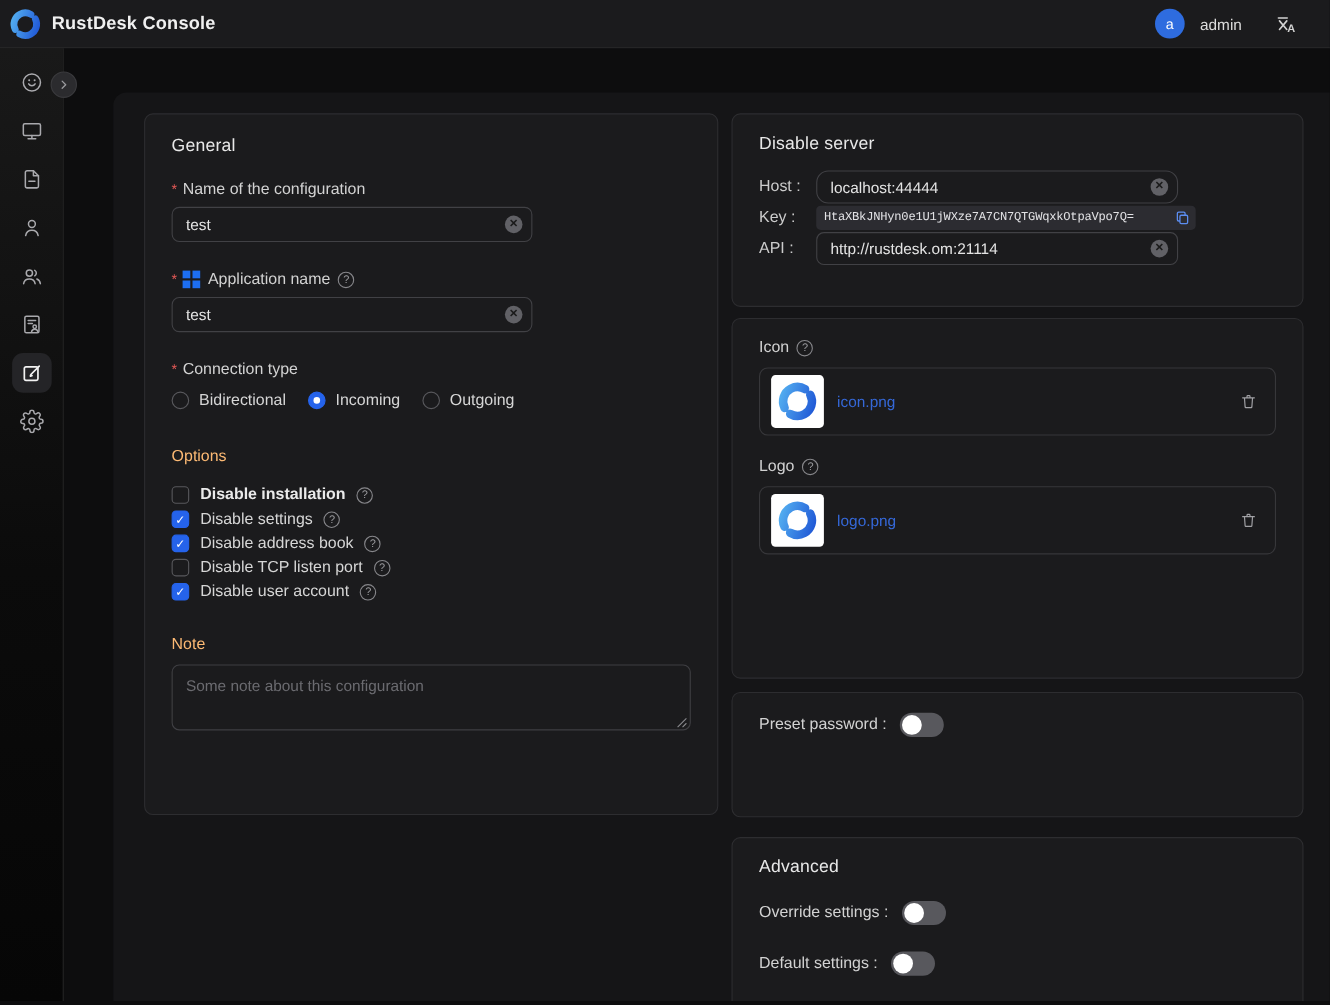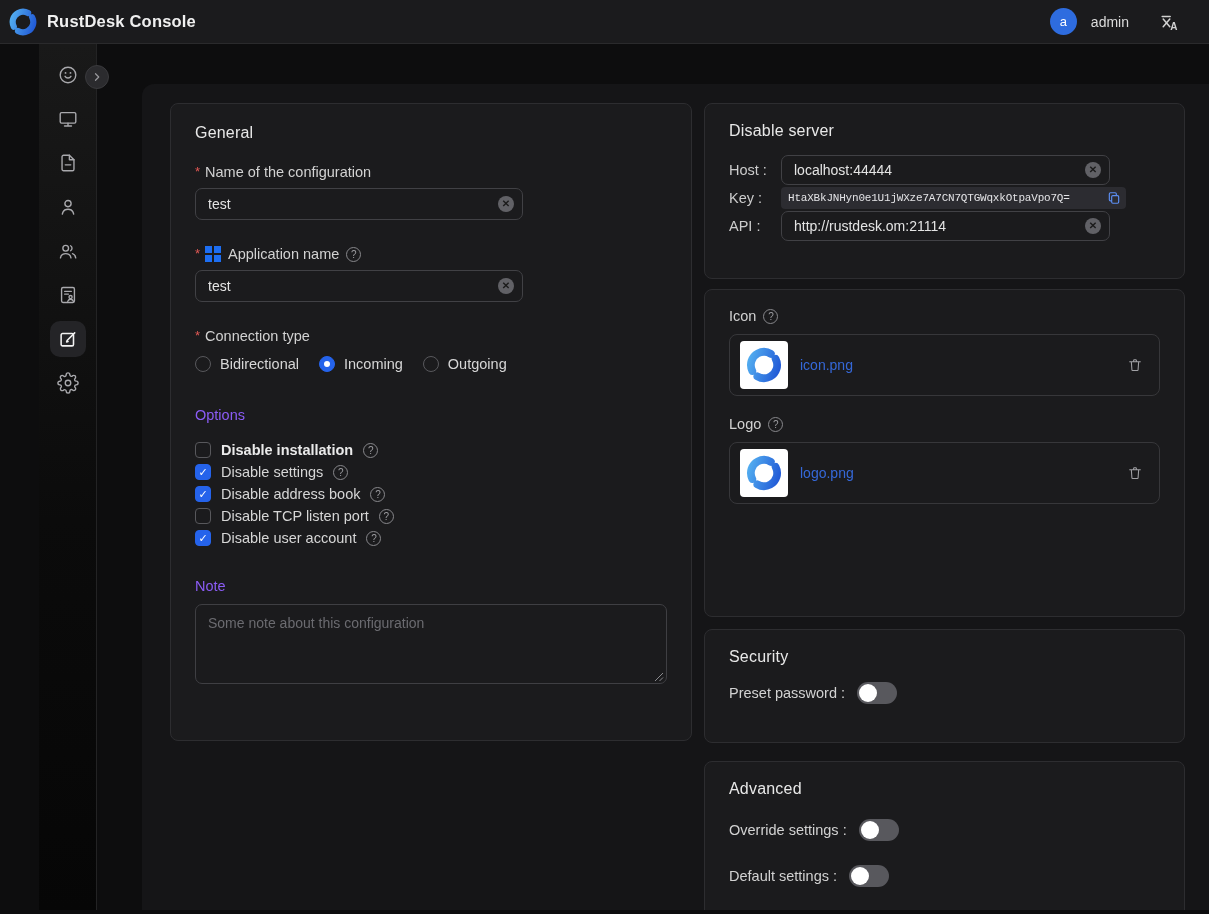--- a/index.html
+++ b/index.html
@@ -18,21 +18,21 @@
   }
   .brand { display:flex; align-items:center; gap:9px; }
   .brand-title { font-size:16.5px; font-weight:700; color:#f0f0f0; letter-spacing:.2px; }
   .topbar-right { margin-left:auto; display:flex; align-items:center; gap:14px; }
   .avatar {
     width:27px; height:27px; border-radius:50%; background:#2e6cdf;
     color:#fff; font-size:13px; display:flex; align-items:center; justify-content:center;
   }
   .username { font-size:14px; color:#dcdcdc; margin-right:16px;text-align:right; }
   
-  .layout { display:flex; height:866px;padding-left:39px; }
+  .layout { display:flex; height:866px; }
   .sidebar {
     width:58px; flex:none; position:relative; z-index:2;
     background:linear-gradient(180deg,#191919 0%, #0b0b0b 55%, #060606 100%);
     border-right:1px solid #232324; padding-top:9px;
   }
   .side-item { width:57px; height:44px; display:flex; align-items:center; justify-content:center; cursor:pointer; }
   .side-item .ibox { width:36px; height:36px; border-radius:10px; display:flex; align-items:center; justify-content:center; }
   .side-item svg { stroke:#a9a9ad; }
   .side-item.active .ibox { background:#242427; }
   .side-item.active svg { stroke:#f2f2f2; }
@@ -51,21 +51,21 @@
   .col-left { width:522px; flex:none; }
   .col-right { flex:1; display:flex; flex-direction:column; }
   .card {
     background:#1b1b1d; border:1px solid #2d2d30; border-radius:8px;
     padding:20px 24px; width:100%;
   }
   .card-title { font-size:16px; font-weight:500; color:#e8e8e8; letter-spacing:.2px; }
   
   .field-label { display:flex; align-items:center; gap:7px; font-size:14.5px; color:#d2d2d2; }
   .asterisk { color:#e25855; font-size:13px; margin-right:-2px; transform:translateY(-1px); }
-  .section-label { font-size:14.5px; color:#8b5cf6; }
+  .section-label { font-size:14.5px; color:#fdba74; }
   .input-wrap { position:relative; width:328px; }
   .text-input {
     width:100%; height:32px; background:transparent; border:1px solid #414145; border-radius:7px;
     color:#e4e4e4; font-size:14px; padding:0 32px 0 12px; outline:none;
     font-family:"Liberation Sans", sans-serif;
   }
   .clear-btn {
     position:absolute; right:9px; top:50%; transform:translateY(-50%);
     width:16px; height:16px; border-radius:50%; background:#616166; color:#1a1a1a;
     font-size:10px; font-weight:700; display:flex; align-items:center; justify-content:center;
@@ -83,21 +83,21 @@
   .radio-opt.checked .radio-dot::after {
     content:""; position:absolute; left:50%; top:50%; transform:translate(-50%,-50%);
     width:6px; height:6px; border-radius:50%; background:#fff;
   }
   .check-row { display:flex; align-items:center; gap:10px; height:22px; font-size:14.5px; color:#d6d6d6; }
   .checkbox { width:16px; height:16px; border-radius:4px; border:1.5px solid #58585c; flex:none;
     display:flex; align-items:center; justify-content:center; font-size:11px; color:transparent; cursor:pointer; }
   .check-row.checked .checkbox { background:#2563eb; border-color:#2563eb; color:#fff; }
   .check-label { cursor:default; }
   .note-area {
-    width:100%; height:80px; background:transparent; border:1px solid #3f3f43; border-radius:7px;
+    width:100%; height:60px; background:transparent; border:1px solid #3f3f43; border-radius:7px;
     color:#e0e0e0; font-size:14px; padding:10px 12px; resize:none; outline:none;
     font-family:"Liberation Sans", sans-serif;
   }
   .note-area::placeholder { color:#6b6b70; }
   .note-wrap { position:relative; }
   .resize-grip { position:absolute; right:3px; bottom:5px; pointer-events:none; }
   
   .cs-row { display:flex; align-items:center; margin-bottom:2px; }
   .cs-label { width:52px; flex:none; font-size:14.5px; color:#cccccc; }
   .key-chip {
@@ -334,21 +334,21 @@
       </div>
 
       <div class="col-right">
 
         <div class="card" style="height:176px; padding:18px 24px; margin-bottom:10px;">
           <div class="card-title" style="margin-bottom:15px">Disable server</div>
 
           <div class="cs-row">
             <span class="cs-label">Host :</span>
             <div class="input-wrap" style="width:329px">
-              <input class="text-input" style="height: 30px;" type="text" value="localhost:44444">
+              <input class="text-input" style="height: 30px; border-radius: 11px;" type="text" value="localhost:44444">
               <span class="clear-btn">✕</span>
             </div>
           </div>
 
           <div class="cs-row">
             <span class="cs-label">Key :</span>
             <div class="key-chip">
               <span class="key-text">HtaXBkJNHyn0e1U1jWXze7A7CN7QTGWqxkOtpaVpo7Q=</span>
               <span class="copy-btn">
                 <svg width="14" height="14" viewBox="0 0 24 24" fill="none" stroke="#5c8ef2" stroke-width="2" stroke-linejoin="round">
@@ -413,21 +413,20 @@
             <span class="file-link">logo.png</span>
             <span class="trash-btn">
               <svg width="16" height="16" viewBox="0 0 24 24" fill="none" stroke="#a2a2a6" stroke-width="1.6" stroke-linecap="round" stroke-linejoin="round">
                 <path d="M4 7h16M10 7V5a1 1 0 0 1 1-1h2a1 1 0 0 1 1 1v2M6.5 7l.9 12.4a1 1 0 0 0 1 .9h7.2a1 1 0 0 0 1-.9L17.5 7"></path>
               </svg>
             </span>
           </div>
         </div>
 
         <div class="card" style="height:114px; padding:18px 24px; margin-bottom:18px;">
-          <div class="card-title" style="margin-bottom:16px">Security</div>
           <div class="toggle-row">
             <span>Preset password :</span>
             <span class="toggle">
                 <span class="knob"></span>
               </span>
           </div>
         </div>
 
         <div class="card" style="height:400px; padding:18px 24px;">
           <div class="card-title" style="margin-bottom:21px">Advanced</div>

